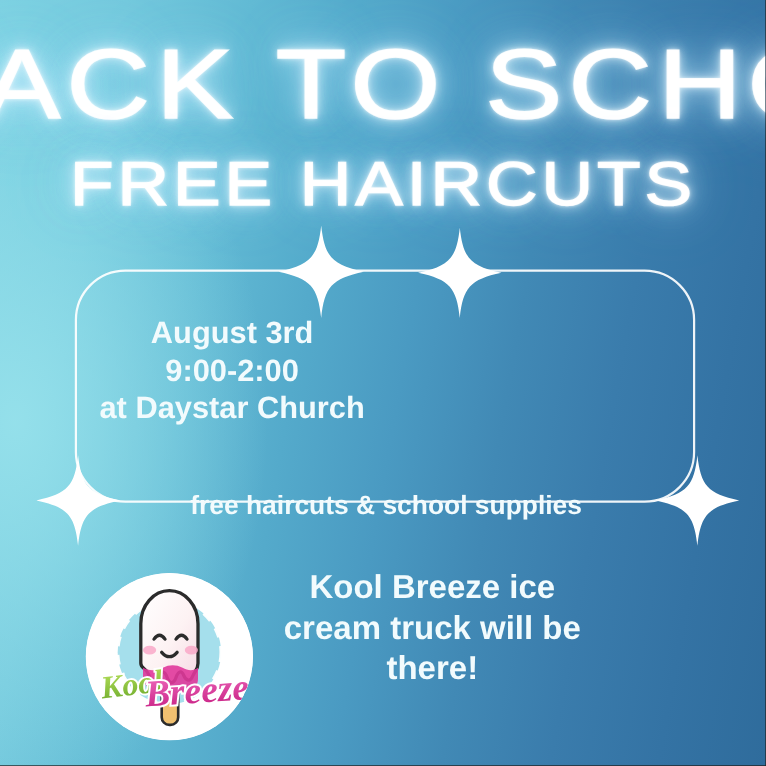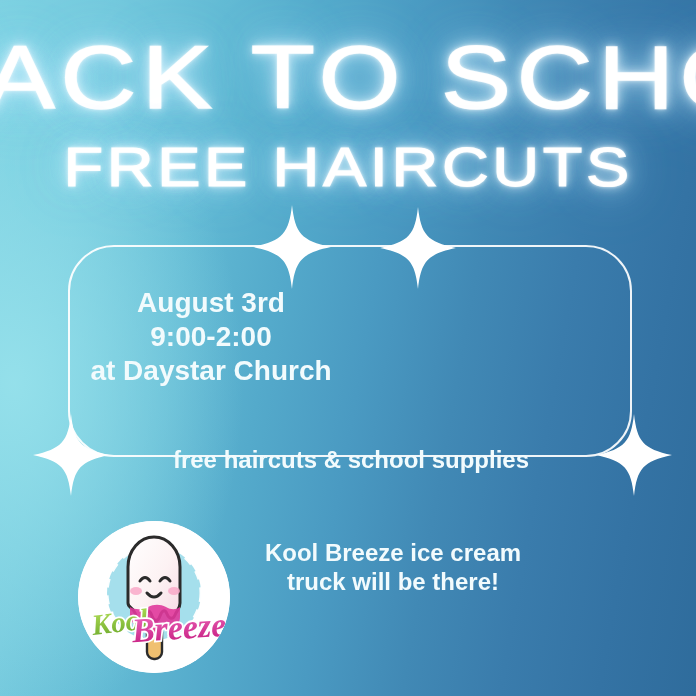--- a/index.html
+++ b/index.html
@@ -109,23 +109,23 @@
     position: absolute;
     left: 148px;
     top: 421px;
     width: 406px;
     font-size: 24px;
     margin-top: 24px;
   }
   .bottom-line {
     position: absolute;
     left: 248px;
-    top: 538px;
+    top: 517px;
     width: 290px;
-    font-size: 24px;
+    font-size: 30px;
   }
 
   
   .logo {
     position: absolute;
     left: 78px;
     top: 521px;
     width: 152px;
     height: 152px;
     border-radius: 50%;

